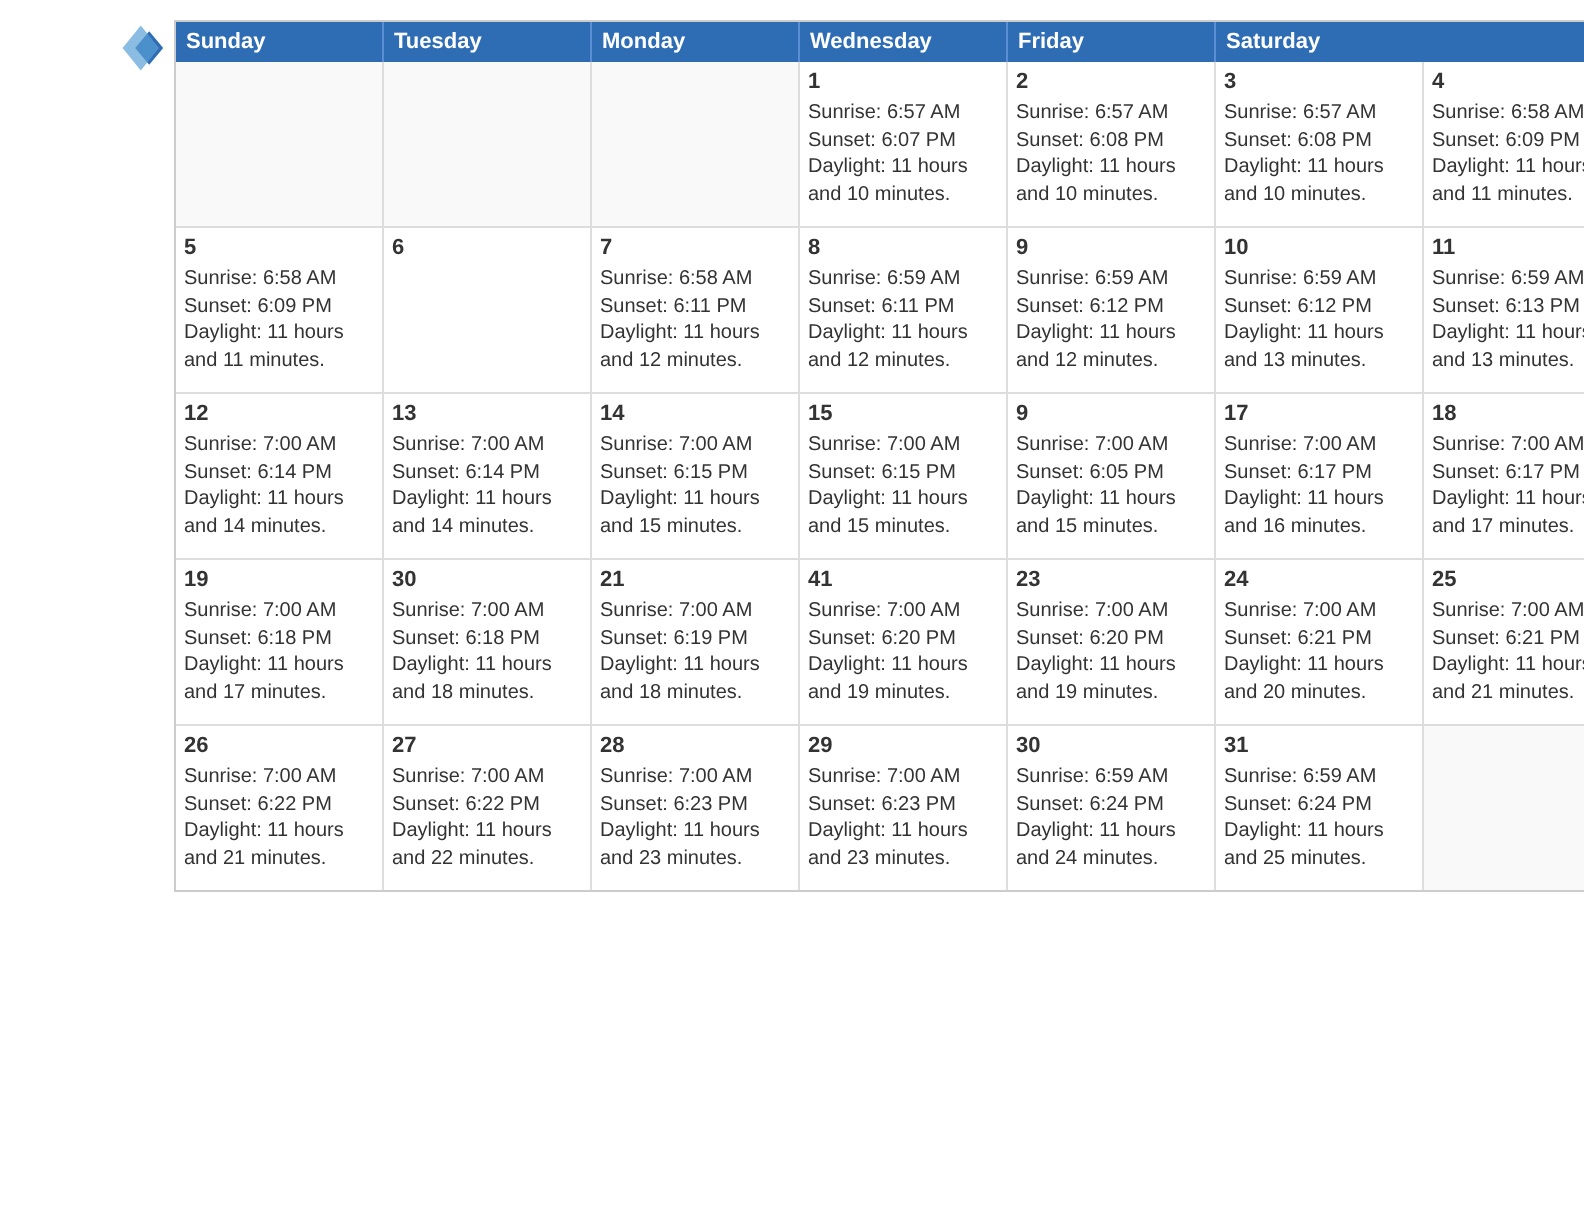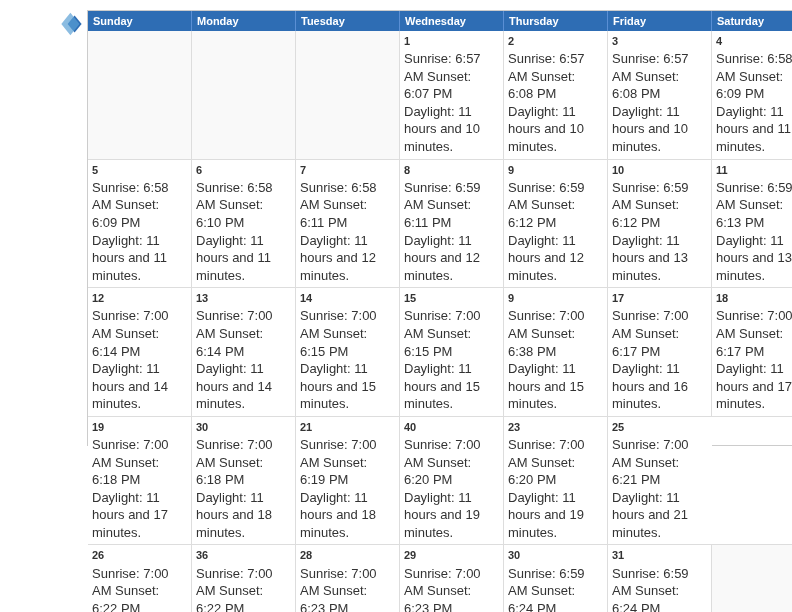--- a/index.html
+++ b/index.html
@@ -93,21 +93,21 @@
     }
     .day-cell:last-child { border-right: none; }
     .day-cell.empty { background: #f9f9f9; }
     .day-number {
       font-size: 11px;
       font-weight: bold;
       margin-bottom: 2px;
       display: block;
     }
     .day-info {
-      font-size: 13px;
+      font-size: 10px;
       color: #333;
       line-height: 1.35;
     }
   </style>
 </head>
 <body>
 
 <div class="page">
   <div class="header">
     <div class="logo">
@@ -122,24 +122,23 @@
     </div>
     <div class="title-area">
       <div class="month-title"></div>
       <div class="subtitle"></div>
     </div>
   </div>
 
   <div class="calendar">
     <div class="day-headers">
     <div class="day-header">Sunday</div>
+        <div class="day-header">Tuesday</div>
         <div class="day-header">Monday</div>
-        <div class="day-header">Tuesday</div>
         <div class="day-header">Wednesday</div>
-        <div class="day-header">Thursday</div>
         <div class="day-header">Friday</div>
         <div class="day-header">Saturday</div>
       </div>
     <div class="weeks">
     <div class="week-row">
           <div class="day-cell empty"></div>
           <div class="day-cell empty"></div>
           <div class="day-cell empty"></div>
           <div class="day-cell">
             <span class="day-number">1</span>
@@ -173,24 +172,20 @@
         <div class="week-row">
           <div class="day-cell">
             <span class="day-number">5</span>
             <div class="day-info">Sunrise: 6:58 AM
 Sunset: 6:09 PM
 Daylight: 11 hours
 and 11 minutes.</div>
           </div>
           <div class="day-cell">
             <span class="day-number">6</span>
-            <div class="day-info">Sunrise: 6:58 AM
-Sunset: 6:10 PM
-Daylight: 11 hours
-and 11 minutes.</div>
           </div>
           <div class="day-cell">
             <span class="day-number">7</span>
             <div class="day-info">Sunrise: 6:58 AM
 Sunset: 6:11 PM
 Daylight: 11 hours
 and 12 minutes.</div>
           </div>
           <div class="day-cell">
             <span class="day-number">8</span>
@@ -246,21 +241,21 @@
           <div class="day-cell">
             <span class="day-number">15</span>
             <div class="day-info">Sunrise: 7:00 AM
 Sunset: 6:15 PM
 Daylight: 11 hours
 and 15 minutes.</div>
           </div>
           <div class="day-cell">
             <span class="day-number">9</span>
             <div class="day-info">Sunrise: 7:00 AM
-Sunset: 6:38 PM
+Sunset: 6:05 PM
 Daylight: 11 hours
 and 15 minutes.</div>
           </div>
           <div class="day-cell">
             <span class="day-number">17</span>
             <div class="day-info">Sunrise: 7:00 AM
 Sunset: 6:17 PM
 Daylight: 11 hours
 and 16 minutes.</div>
           </div>
@@ -288,51 +283,58 @@
 and 18 minutes.</div>
           </div>
           <div class="day-cell">
             <span class="day-number">21</span>
             <div class="day-info">Sunrise: 7:00 AM
 Sunset: 6:19 PM
 Daylight: 11 hours
 and 18 minutes.</div>
           </div>
           <div class="day-cell">
-            <span class="day-number">40</span>
+            <span class="day-number">41</span>
             <div class="day-info">Sunrise: 7:00 AM
 Sunset: 6:20 PM
 Daylight: 11 hours
 and 19 minutes.</div>
           </div>
           <div class="day-cell">
             <span class="day-number">23</span>
             <div class="day-info">Sunrise: 7:00 AM
 Sunset: 6:20 PM
 Daylight: 11 hours
 and 19 minutes.</div>
           </div>
           <div class="day-cell">
+            <span class="day-number">24</span>
+            <div class="day-info">Sunrise: 7:00 AM
+Sunset: 6:21 PM
+Daylight: 11 hours
+and 20 minutes.</div>
+          </div>
+          <div class="day-cell">
             <span class="day-number">25</span>
             <div class="day-info">Sunrise: 7:00 AM
 Sunset: 6:21 PM
 Daylight: 11 hours
 and 21 minutes.</div>
           </div>
         </div>
         <div class="week-row">
           <div class="day-cell">
             <span class="day-number">26</span>
             <div class="day-info">Sunrise: 7:00 AM
 Sunset: 6:22 PM
 Daylight: 11 hours
 and 21 minutes.</div>
           </div>
           <div class="day-cell">
-            <span class="day-number">36</span>
+            <span class="day-number">27</span>
             <div class="day-info">Sunrise: 7:00 AM
 Sunset: 6:22 PM
 Daylight: 11 hours
 and 22 minutes.</div>
           </div>
           <div class="day-cell">
             <span class="day-number">28</span>
             <div class="day-info">Sunrise: 7:00 AM
 Sunset: 6:23 PM
 Daylight: 11 hours

